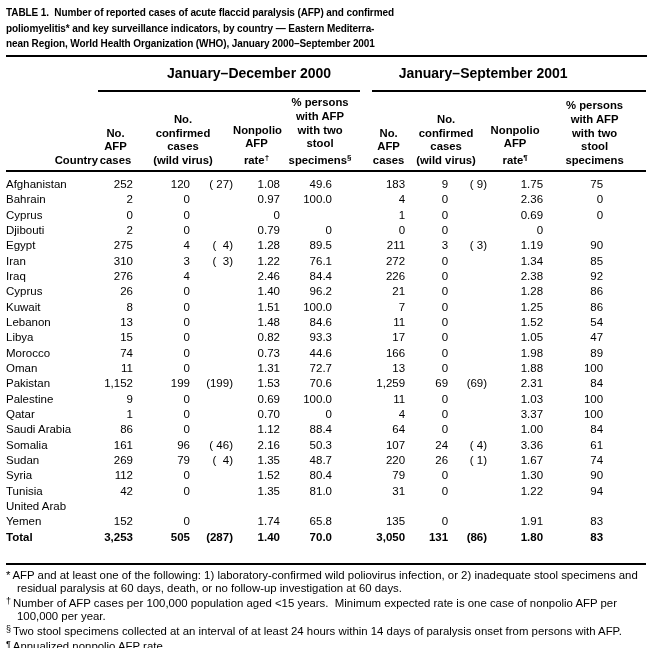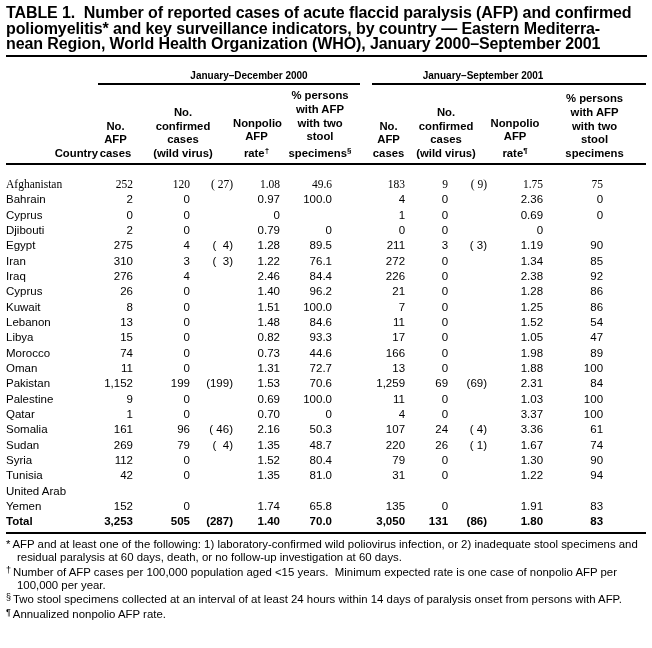--- a/index.html
+++ b/index.html
@@ -8,41 +8,41 @@
     width: 652px; height: 648px;
     overflow: hidden;
     font-family: "Liberation Sans", sans-serif;
     color: #000;
     -webkit-font-smoothing: antialiased;
   }
   .page { padding: 5px 5px 0 6px; width: 641px; }
 
   .title {
     font-weight: bold;
-    font-size: 16px;
+    font-size: 10px;
     line-height: 15.6px;
     white-space: pre-wrap;
     letter-spacing: -0.1px;
   }
   .rule { height: 2.6px; background: #000; margin-top: 3px; }
 
   table.main {
     border-collapse: collapse;
     table-layout: fixed;
     width: 640px;
     margin-top: 1px;
   }
   table.main th, table.main td { padding: 0; overflow: visible; }
 
   
   tr.groups th { border-bottom: none; height: 23px; vertical-align: bottom; }
   tr.groups th.spanner {
     border-bottom: 2.2px solid #000;
-    font-weight: bold; font-size: 10px;
-    padding-bottom: 2px; text-align: center;
+    font-weight: bold; font-size: 14px;
+    padding-bottom: 9px; text-align: center;
   }
   .shift-r { position: relative; left: 20px; }
   .shift-l { position: relative; left: -26px; margin-top: 16px; }
 
   
   tr.colhead th {
     border-bottom: 2.6px solid #000;
     vertical-align: bottom;
     font-weight: bold;
     font-size: 11.3px;
@@ -52,26 +52,26 @@
   tr.colhead th.country-h { text-align: right; }
   .pl { white-space: pre-line; }
   sup.mark { font-size: 8px; vertical-align: 4px; letter-spacing: 0; }
 
   
   tbody td {
     font-size: 11.5px;
     line-height: 15.35px;
     white-space: pre;
   }
-  tbody tr:first-child td { padding-top: 12px; font-family: Liberation Serif, serif; }
+  tbody tr:first-child td { padding-top: 5px; }
   td.country { text-align: left; }
   td.country.indent { padding-left: 9px; }
   td.num { text-align: right; }
   td.sp { }
-  tr.total td { font-weight: bold; border-bottom: 2.6px solid #000; padding-bottom: 2px; }
+  tr.total td { font-weight: bold; border-bottom: 2.6px solid #000; padding-bottom: 18px; }
 
   
   .footnotes { margin-top: 4px; font-size: 11.4px; line-height: 12.9px; width: 645px; }
   .footnote { padding-left: 11px; text-indent: -11px; white-space: pre-wrap; }
   .fn-mark {
     display: inline;
     font-size: 9px;
     vertical-align: 3px;
     padding-right: 2px;
   }
@@ -397,20 +397,36 @@
           <td class="sp"></td>
           <td class="sp"></td>
           <td class="num">4</td>
           <td class="num">0</td>
           <td class="num wild"></td>
           <td class="num">3.37</td>
           <td class="num">100</td>
           <td class="sp"></td>
         </tr>
         <tr>
+          <td class="country">Saudi Arabia</td>
+          <td class="num">86</td>
+          <td class="num">0</td>
+          <td class="num wild"></td>
+          <td class="num">1.12</td>
+          <td class="num">88.4</td>
+          <td class="sp"></td>
+          <td class="sp"></td>
+          <td class="num">64</td>
+          <td class="num">0</td>
+          <td class="num wild"></td>
+          <td class="num">1.00</td>
+          <td class="num">84</td>
+          <td class="sp"></td>
+        </tr>
+        <tr>
           <td class="country">Somalia</td>
           <td class="num">161</td>
           <td class="num">96</td>
           <td class="num wild">( 46)</td>
           <td class="num">2.16</td>
           <td class="num">50.3</td>
           <td class="sp"></td>
           <td class="sp"></td>
           <td class="num">107</td>
           <td class="num">24</td>

